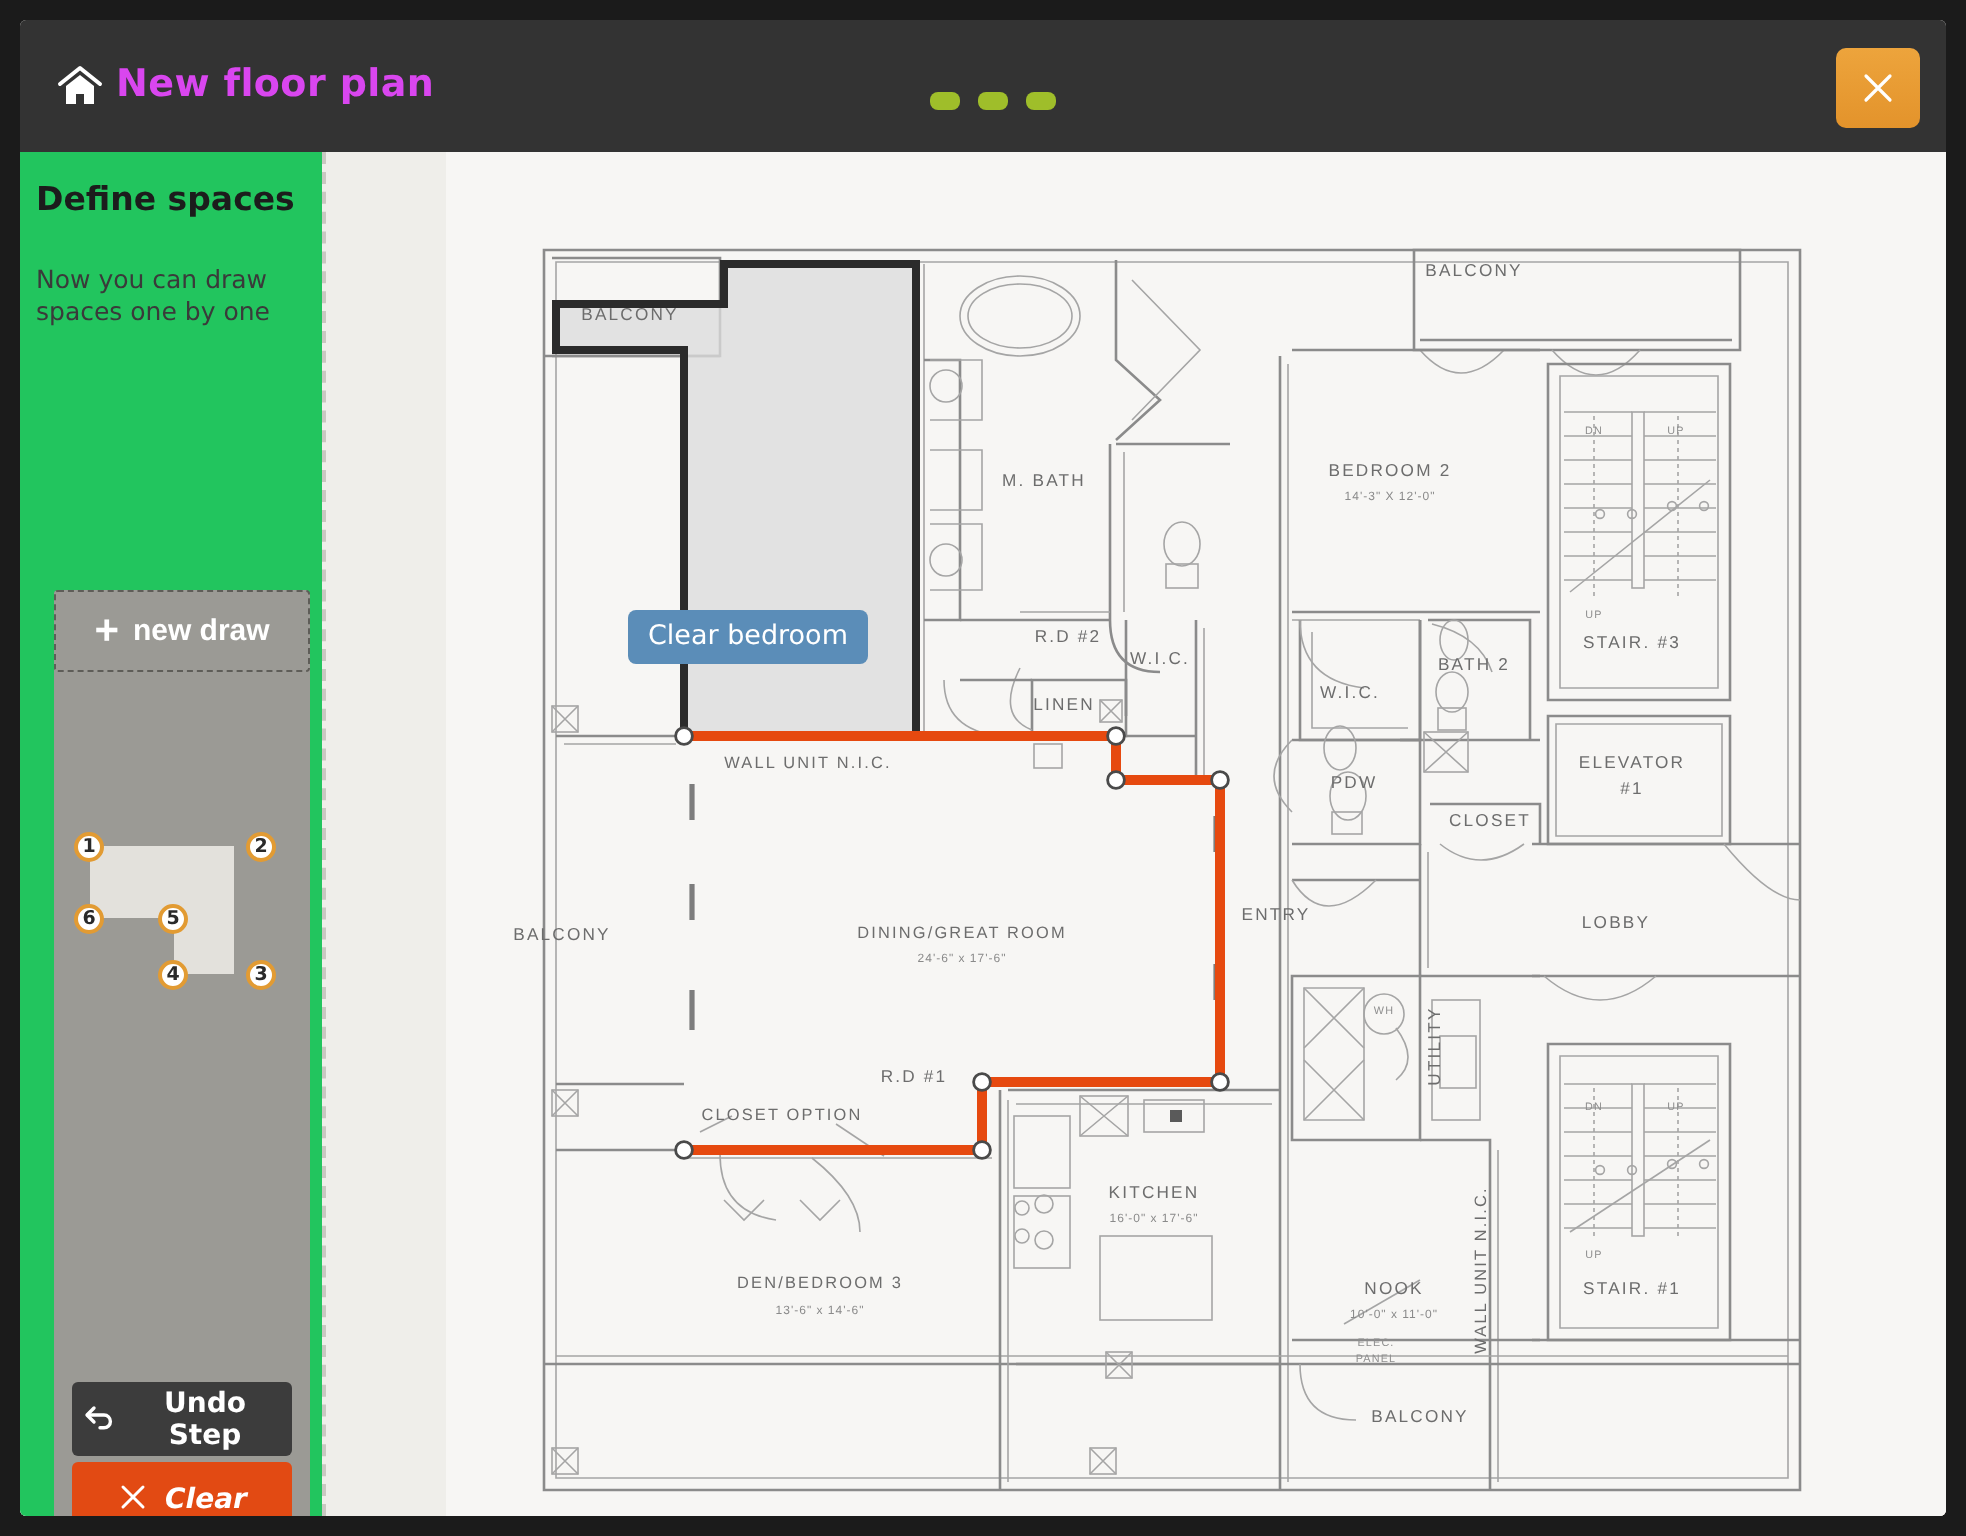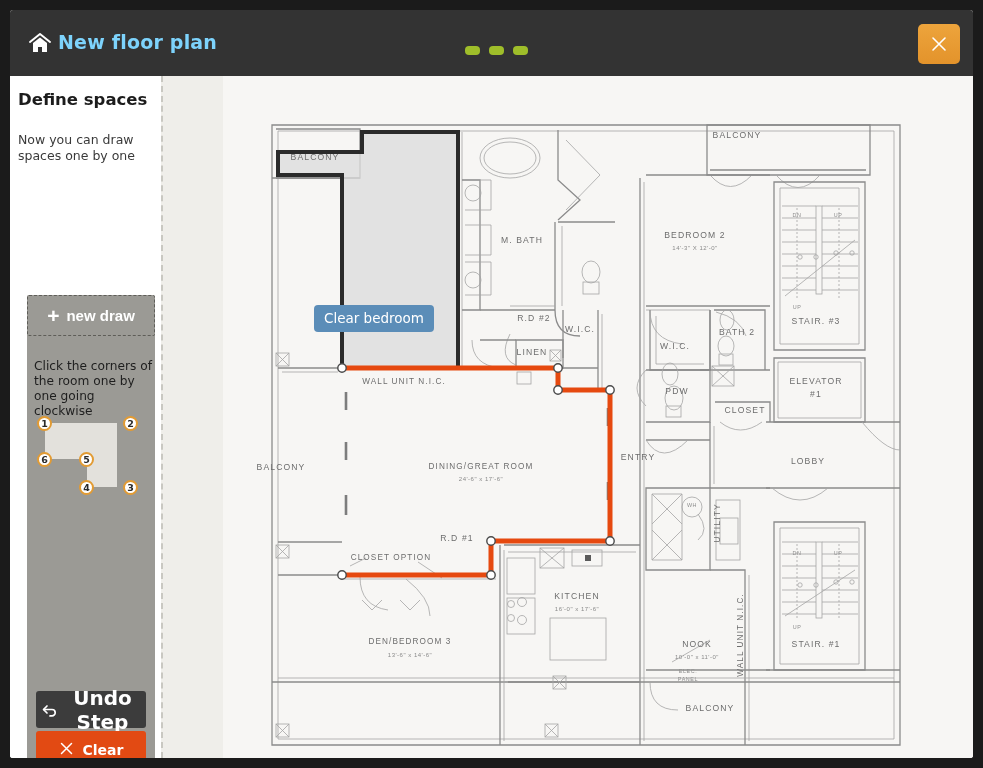--- a/index.html
+++ b/index.html
@@ -29,21 +29,21 @@
     position: absolute; left: 0; top: 0;
     width: 963px; height: 66px;
     background: #333333;
   }
   #home-icon {
     position: absolute; left: 18px; top: 22px;
     width: 24px; height: 22px;
   }
   #app-title {
     position: absolute; left: 48px; top: 21px;
-    color: #7dd3fc;
+    color: #d946ef;
     font-size: 19px;
     font-weight: bold;
     letter-spacing: 0.2px;
     white-space: nowrap;
   }
   #step-dots {
     position: absolute; left: 455px; top: 36px;
     display: flex; gap: 9px;
   }
   .step-dot {
@@ -64,21 +64,21 @@
 
   
   #body-area {
     position: absolute; left: 0; top: 66px;
     width: 963px; height: 682px;
     background: #efeeea;
   }
   #sidebar {
     position: absolute; left: 0; top: 0;
     width: 151px; height: 682px;
-    background: #ffffff;
+    background: #22c55e;
   }
   #sidebar-divider {
     position: absolute; left: 151px; top: 0;
     width: 1px; height: 682px;
     border-left: 2px dashed #c9c8c2;
   }
   #panel-title {
     position: absolute; left: 8px; top: 14px;
     width: 140px;
     font-size: 16.5px; font-weight: bold; color: #1c1c1c;
@@ -137,32 +137,32 @@
     display: flex; align-items: center; justify-content: center;
     line-height: 1;
   }
 
   
   #undo-button {
     position: absolute; left: 26px; top: 615px;
     width: 110px; height: 37px;
     background: #3c3c3c; color: #ffffff;
     border: none; border-radius: 3px;
-    font-size: 20px; font-weight: bold;
+    font-size: 14px; font-weight: bold;
     display: flex; align-items: center; justify-content: center; gap: 7px;
     cursor: pointer; font-family: "DejaVu Sans", sans-serif;
   }
   #clear-button {
     position: absolute; left: 26px; top: 655px;
     width: 110px; height: 38px;
     background: #e24a13; color: #ffffff;
     border: none; border-radius: 3px;
     font-size: 14px; font-weight: bold;
     display: flex; align-items: center; justify-content: center; gap: 9px;
-    cursor: pointer; font-family: "DejaVu Sans", sans-serif;
+    cursor: pointer; font-family: "DejaVu Sans", sans-serif; font-style: italic;
   }
 
   
   #canvas-wrap {
     position: absolute; left: 213px; top: 0;
     width: 750px; height: 682px;
     background: #f7f6f4;
     overflow: hidden;
   }
   #plan-svg { position: absolute; left: 0; top: 0; display: block; }
@@ -260,21 +260,20 @@
       <div id="panel-title">Define spaces</div>
       <div id="panel-subtitle">Now you can draw spaces one by one</div>
 
       <div id="tool-card"></div>
 
       <button id="new-space-button">
         <span id="new-space-plus">+</span>
         <span>new draw</span>
       </button>
 
-      <div id="hint-text">Click the corners of the room one by one going clockwise</div>
 
       <div id="corner-diagram">
         <div class="dg-shape" style="left:18px; top:12px; width:72px; height:36px;"></div>
         <div class="dg-shape" style="left:60px; top:48px; width:30px; height:28px;"></div>
         <div class="dg-shape" style="left:18px; top:12px; width:42px; height:36px;"></div>
 
         <div class="corner-badge" style="left:10px; top:5px;">
               <span>1</span>
             </div>
         <div class="corner-badge" style="left:96px; top:5px;">

